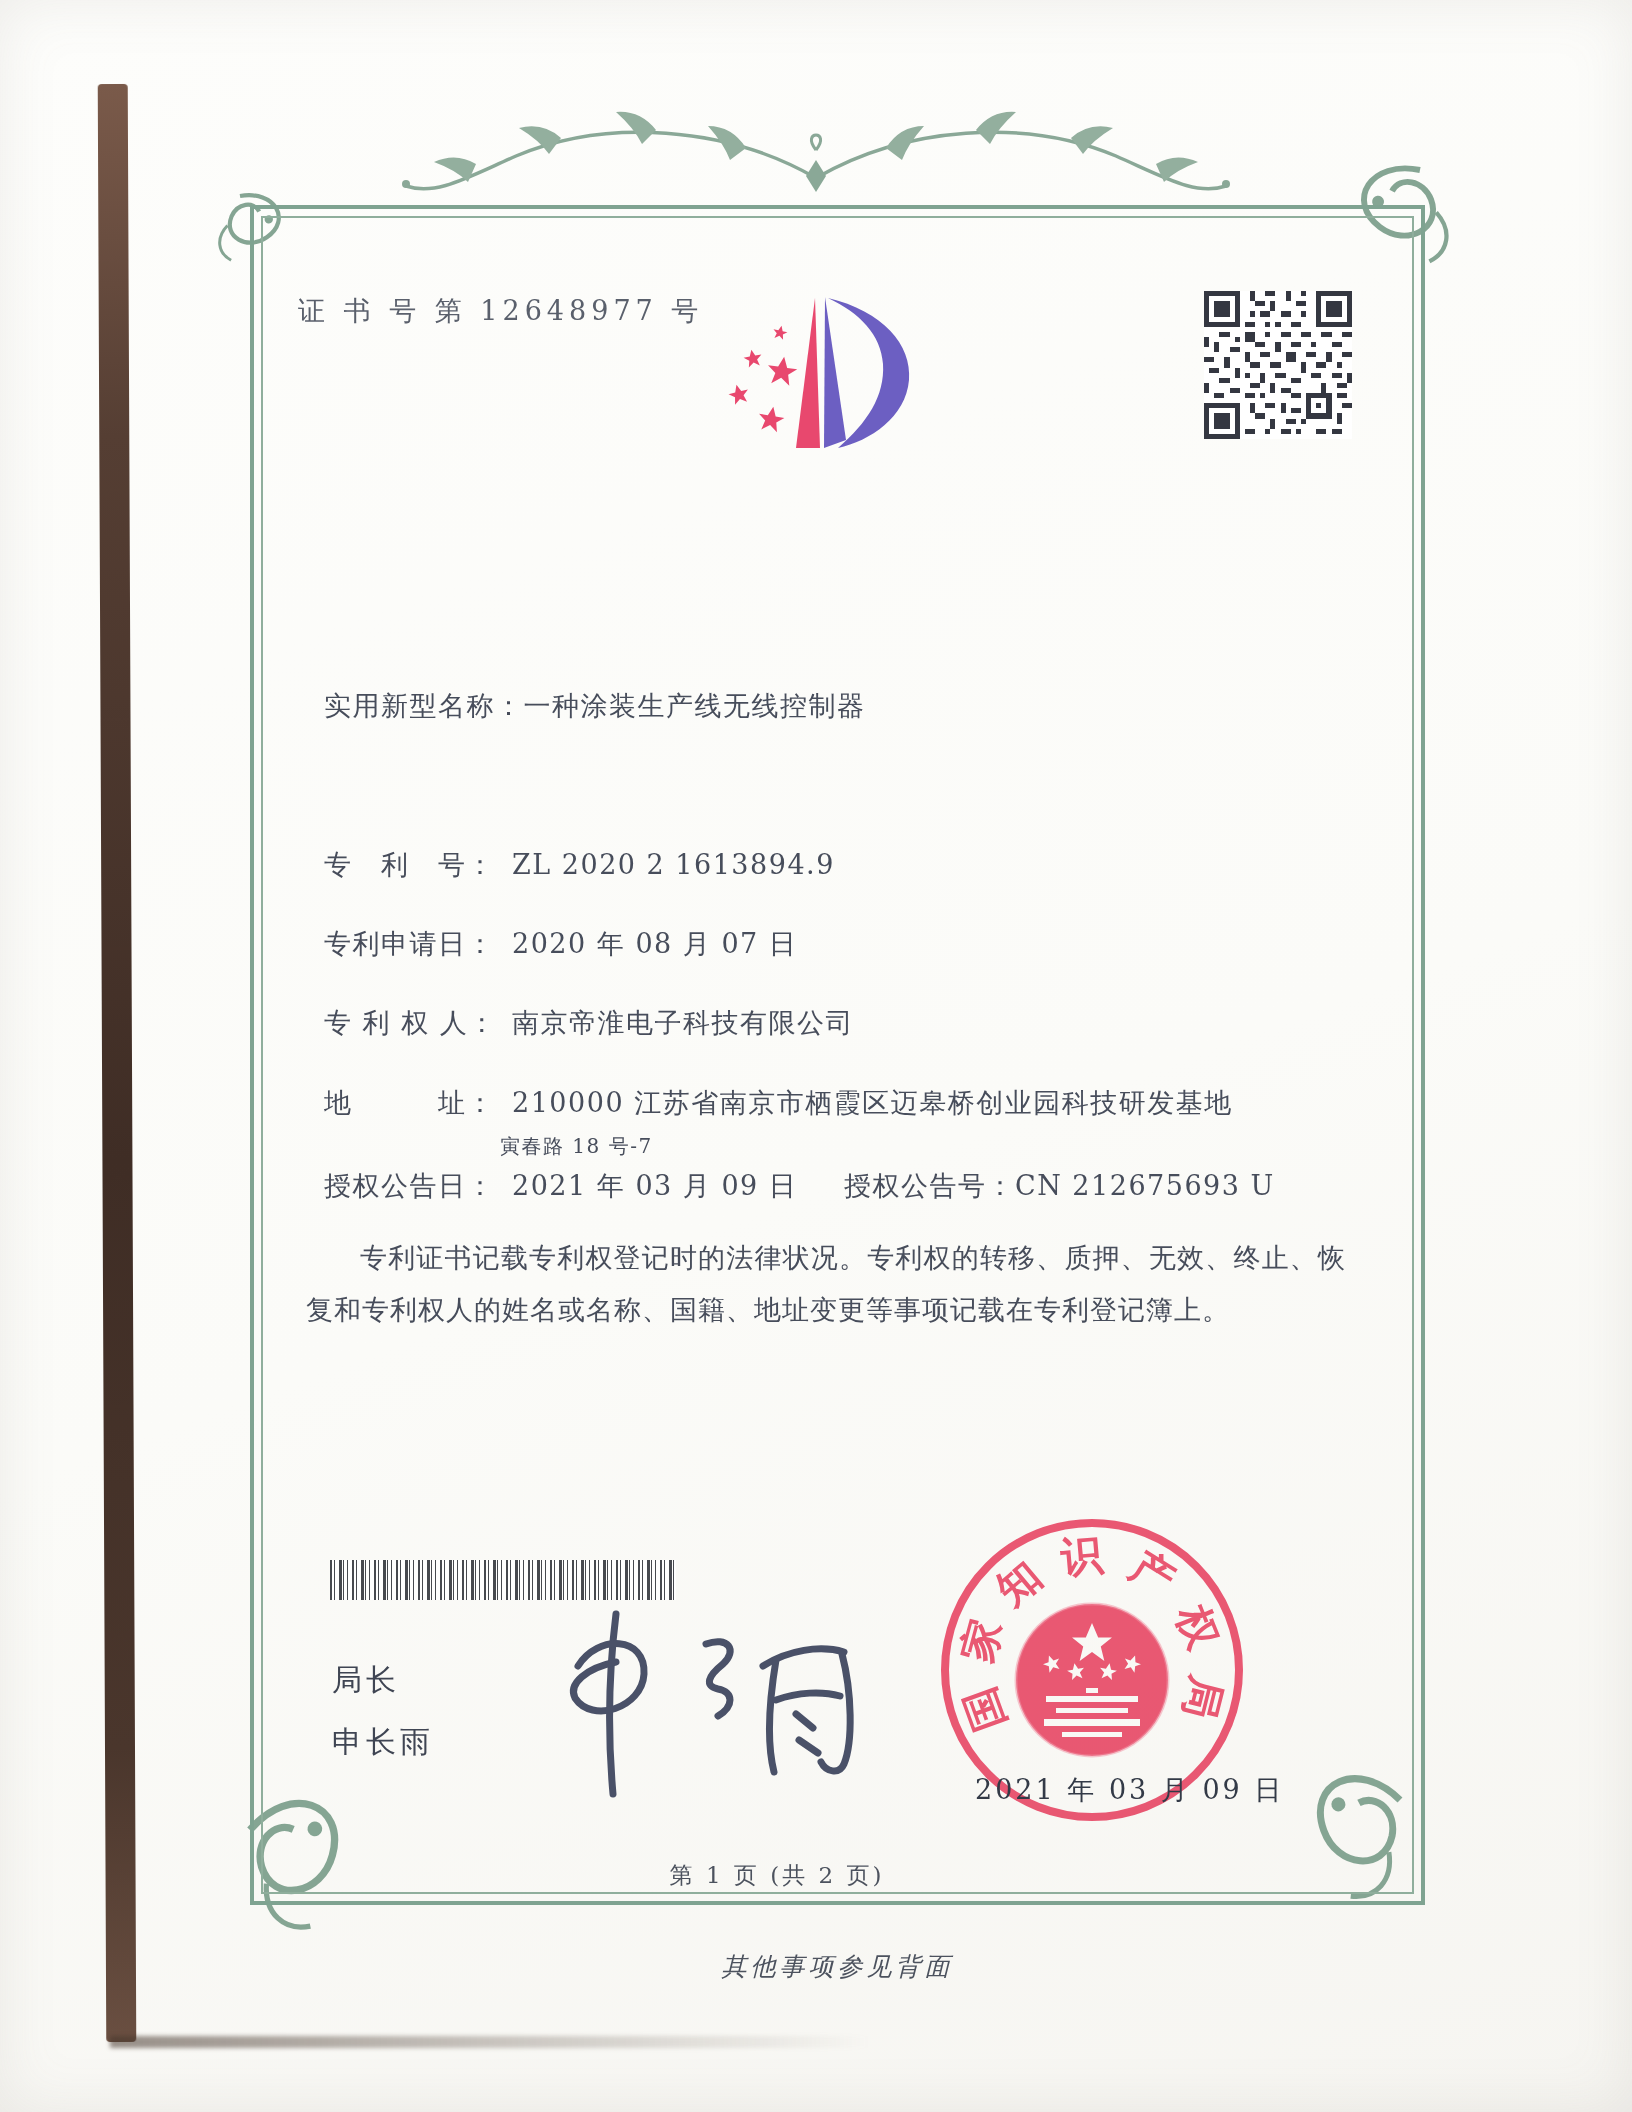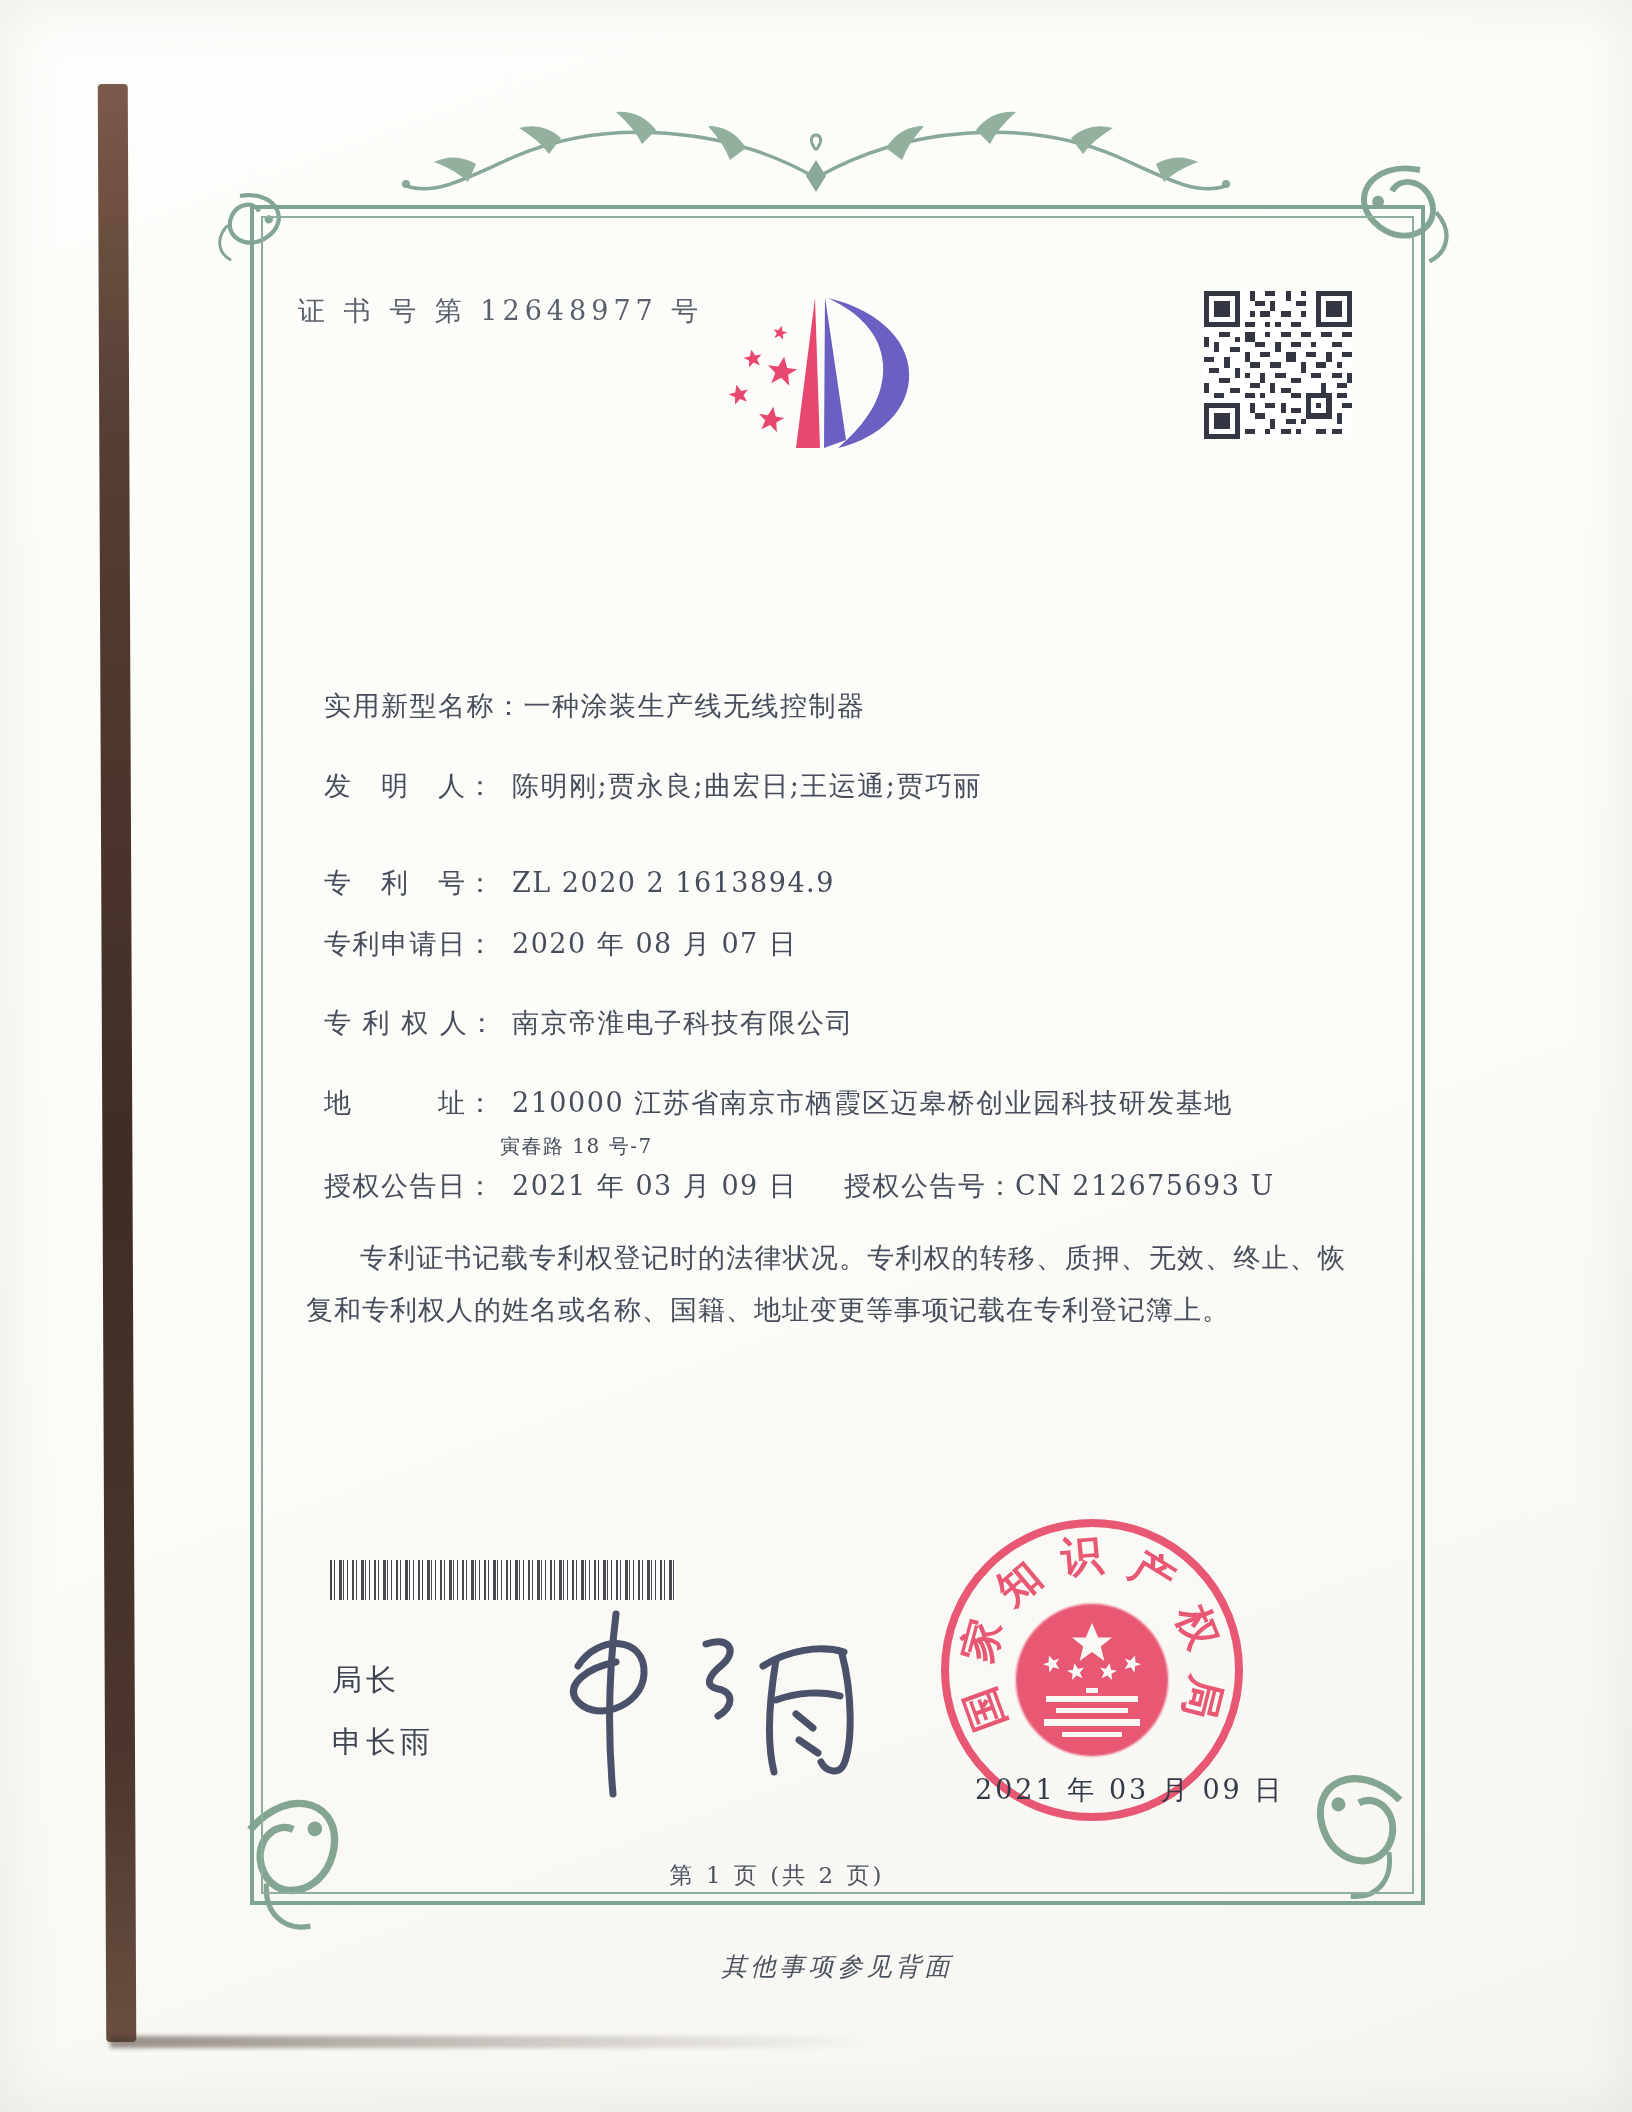--- a/index.html
+++ b/index.html
@@ -174,24 +174,21 @@
                M10 24h2v1h-2z M13 25h1v2h-1z M16 25h2v1h-2z M19 25h1v1h-1z M26 24h1v2h-1z
                M8 27h2v1h-2z M12 27h1v1h-1z M15 27h2v1h-2z M18 27h1v1h-1z M22 27h2v1h-2z M25 27h2v1h-2z
                M20 20h5v1h-5z M20 21h1v4h-1z M24 21h1v4h-1z M21 24h3v1h-3z M22 22h1v1h-1z"></path>
     </g>
   </svg>
 
 
   <div class="field-row" style="top:688px">
     <span class="field-label">实用新型名称：</span><span class="field-value">一种涂装生产线无线控制器</span>
   </div>
-  <div class="field-row" style="top:768px">
-    <span class="field-label">发　明　人：</span><span class="field-value">陈明刚;贾永良;曲宏日;王运通;贾巧丽</span>
-  </div>
-  <div class="field-row" style="top:865px">
+  <div class="field-row" style="top:847px">
     <span class="field-label">专　利　号：</span><span class="field-value">ZL 2020 2 1613894.9</span>
   </div>
   <div class="field-row" style="top:926px">
     <span class="field-label">专利申请日：</span><span class="field-value">2020 年 08 月 07 日</span>
   </div>
   <div class="field-row" style="top:1005px">
     <span class="field-label">专 利 权 人：</span><span class="field-value">南京帝淮电子科技有限公司</span>
   </div>
   <div class="field-row" style="top:1085px">
     <span class="field-label">地　　　址：</span><span class="field-value">210000 江苏省南京市栖霞区迈皋桥创业园科技研发基地</span>

